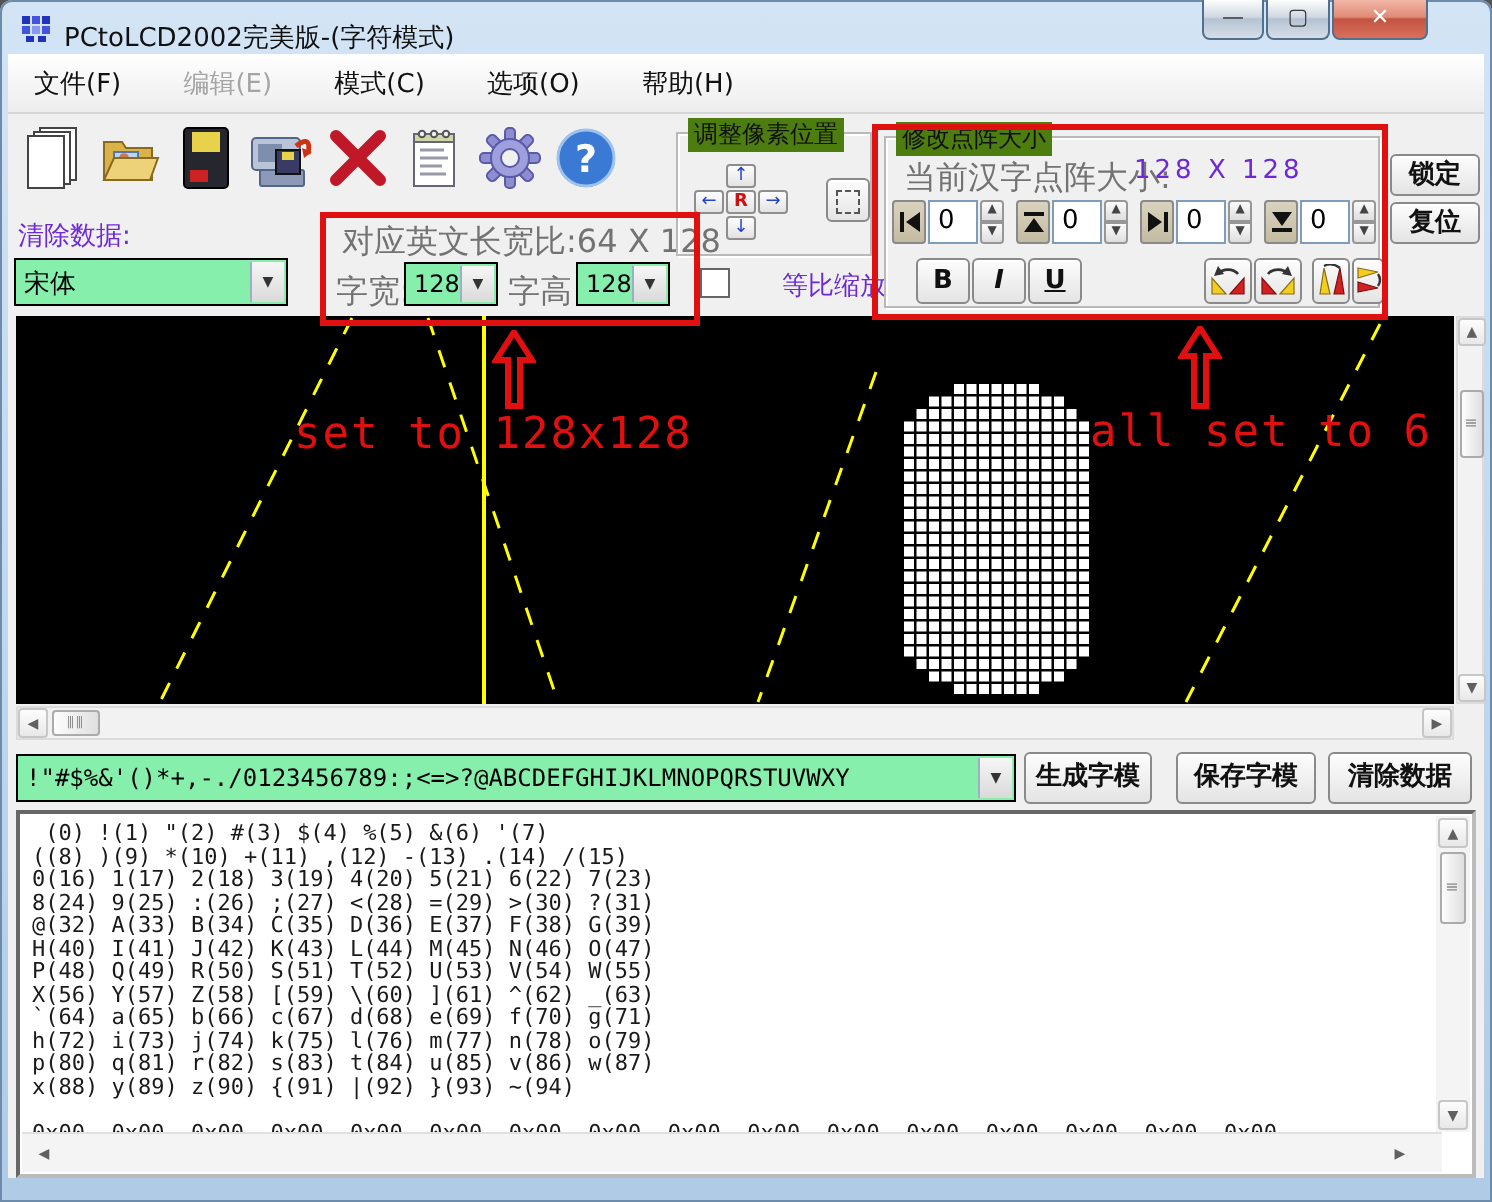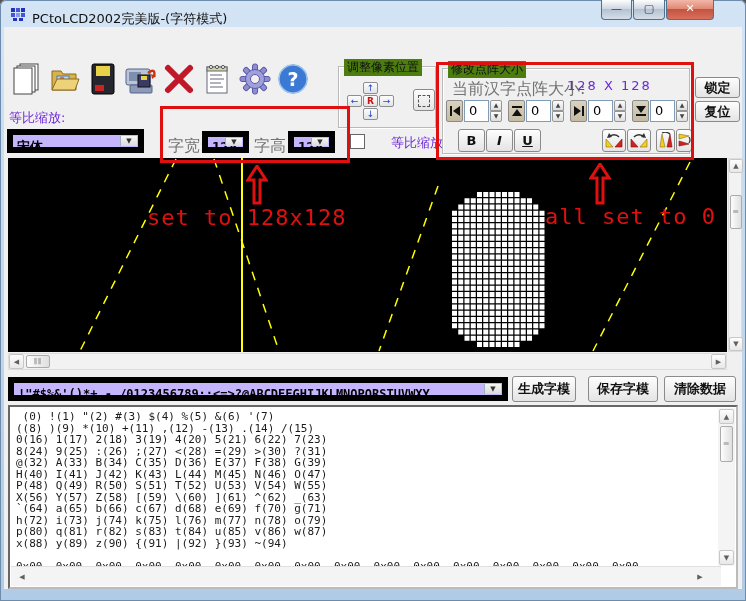--- a/index.html
+++ b/index.html
@@ -12,21 +12,21 @@
           border-radius:0 0 4px 4px;background:linear-gradient(#fdfdfd,#cfd8e2 45%,#b4c2d2 50%,#d6dee8);
           text-align:center;color:#3a3a3a;font-size:11px;line-height:18px;box-sizing:border-box;}
   .winbtn.close{background:linear-gradient(#f2b7a8,#e08a74 45%,#c35342 50%,#d8705c);color:#fff;font-weight:bold;}
   .client{background:#f0f0f0;}
   .menubar{background:linear-gradient(#ffffff,#ededed);border-bottom:1px solid #d5d5d5;}
   .menuitem{display:inline-block;padding:6px 13px 5px 13px;font-size:13px;color:#111;}
   .menuitem.disabled{color:#a5a5a5;}
   .tbtn{width:38px;height:42px;display:flex;align-items:center;justify-content:center;}
   .label13{font-size:13px;color:#6d28d9;white-space:nowrap;}
   .label12{font-size:16px;color:#737373;white-space:nowrap;}
-  .combo{background:#c4b5fd;border:6px solid #000000;box-sizing:border-box;font-weight:bold;}
+  .combo{background:#86efac;border:1px solid #000000;box-sizing:border-box;}
   .combo .val{position:absolute;left:4px;top:3px;font-size:13px;color:#000;white-space:nowrap;overflow:hidden;}
   .carrow{position:absolute;top:1px;bottom:1px;right:1px;width:16px;
           background:linear-gradient(#f6f6f6,#dadada);border-left:1px solid #9cb0c4;
           color:#333;font-size:7px;text-align:center;display:flex;align-items:center;justify-content:center;}
   .redbox{border:3px solid #e01010;box-sizing:border-box;z-index:30;pointer-events:none;}
   .group{border:1px solid #b9b9b9;box-shadow:inset 1px 1px 0 #fff,1px 1px 0 #fff;box-sizing:border-box;}
   .gcap{position:absolute;top:-8px;left:5px;background:#4d7c0f;padding:0 3px;font-size:12px;color:#111;white-space:nowrap;}
   .sq{background:linear-gradient(#fdfdfd,#e3e3e3);border:1px solid #8e8e8e;box-sizing:border-box;
       text-align:center;font-size:9px;color:#2244cc;line-height:10px;border-radius:2px;}
   .btn{background:linear-gradient(#fdfdfd,#e4e4e4);border:1px solid #8a8a8a;border-radius:3px;
@@ -70,20 +70,27 @@
         <rect x="9" y="12" width="4" height="3" fill="#2233bb"></rect>
     </svg>
     <span class="abs titlebar-text" style="left:32px;top:10px;">PCtoLCD2002完美版-(字符模式)</span>
     <div class="abs winbtn" style="left:601px;top:0;width:31px;"><span>—</span></div>
     <div class="abs winbtn" style="left:633px;top:0;width:32px;"><span>▢</span></div>
     <div class="abs winbtn close" style="left:666px;top:0;width:48px;"><span>✕</span></div>
   </div>
 
   <div class="abs client" style="left:4px;top:27px;width:738px;height:562px;">
 
+    <div class="abs menubar" style="left:0;top:0;width:738px;height:29px;">
+      <span class="menuitem">文件(F)</span>
+      <span class="menuitem disabled">编辑(E)</span>
+      <span class="menuitem">模式(C)</span>
+      <span class="menuitem">选项(O)</span>
+      <span class="menuitem">帮助(H)</span>
+    </div>
 
     <div class="abs" style="left:4px;top:31px;display:flex;">
       <div class="tbtn">
         <svg width="30" height="34" viewBox="0 0 30 34">
           <rect x="8" y="2" width="18" height="26" fill="#fff" stroke="#444"></rect>
           <rect x="5" y="4" width="18" height="26" fill="#fff" stroke="#444"></rect>
           <rect x="2" y="6" width="18" height="26" fill="#fff" stroke="#444"></rect>
         </svg>
       </div>
       <div class="tbtn">
@@ -141,26 +148,27 @@
       </div>
       <div class="tbtn">
         <svg width="32" height="32" viewBox="0 0 32 32">
           <circle cx="16" cy="16" r="14" fill="#3b7ad4" stroke="#1c4f96"></circle>
           <circle cx="16" cy="16" r="14" fill="none" stroke="#9cc2ee" stroke-width="1.5"></circle>
           <text x="16" y="23" text-anchor="middle" font-size="19" font-weight="bold" fill="#fff" font-family="DejaVu Sans">?</text>
         </svg>
       </div>
     </div>
 
-    <div class="abs label13" style="left:5px;top:82px;">等比缩放:</div>
+    <div class="abs label13" style="left:5px;top:82px;">清除数据:</div>
     <div class="abs combo" style="left:3px;top:102px;width:137px;height:24px;">
       <span class="val">宋体</span>
       <span class="carrow">▼</span>
     </div>
 
+    <div class="abs label12" style="left:167px;top:84px;">对应英文长宽比:64 X 128</div>
     <div class="abs label12" style="left:164px;top:109px;">字宽:</div>
     <div class="abs combo" style="left:198px;top:104px;width:47px;height:22px;">
       <span class="val" style="font-size:12px;">128</span>
       <span class="carrow">▼</span>
     </div>
     <div class="abs label12" style="left:250px;top:109px;">字高</div>
     <div class="abs combo" style="left:284px;top:104px;width:47px;height:22px;">
       <span class="val" style="font-size:12px;">128</span>
       <span class="carrow">▼</span>
     </div>
@@ -632,21 +640,21 @@
         </svg>
     </div>
 
     <svg class="abs" style="left:242px;top:138px;z-index:40;" width="22" height="40">
       <polygon points="11,1 20,15 14,15 14,38 8,38 8,15 2,15" fill="none" stroke="#e01010" stroke-width="3"></polygon>
     </svg>
     <svg class="abs" style="left:585px;top:136px;z-index:40;" width="22" height="42">
       <polygon points="11,1 20,15 14,15 14,40 8,40 8,15 2,15" fill="none" stroke="#e01010" stroke-width="3"></polygon>
     </svg>
     <div class="abs ann-text" style="left:143px;top:178px;">set to 128x128</div>
-    <div class="abs ann-text" style="left:541px;top:177px;">all set to 0</div>
+    <div class="abs ann-text" style="left:541px;top:177px;">all set to 6</div>
 
     <div class="abs sbar" style="left:724px;top:131px;width:14px;height:194px;">
       <div class="sb-btn" style="left:0;top:0;width:14px;height:14px;font-size:7px;">▲</div>
       <div class="thumb" style="left:1px;top:36px;width:12px;height:34px;">
           <span class="grip">≡</span>
         </div>
       <div class="sb-btn" style="left:0;bottom:0;width:14px;height:14px;font-size:7px;">▼</div>
     </div>
 
     <div class="abs sbar" style="left:4px;top:326px;width:719px;height:17px;">

